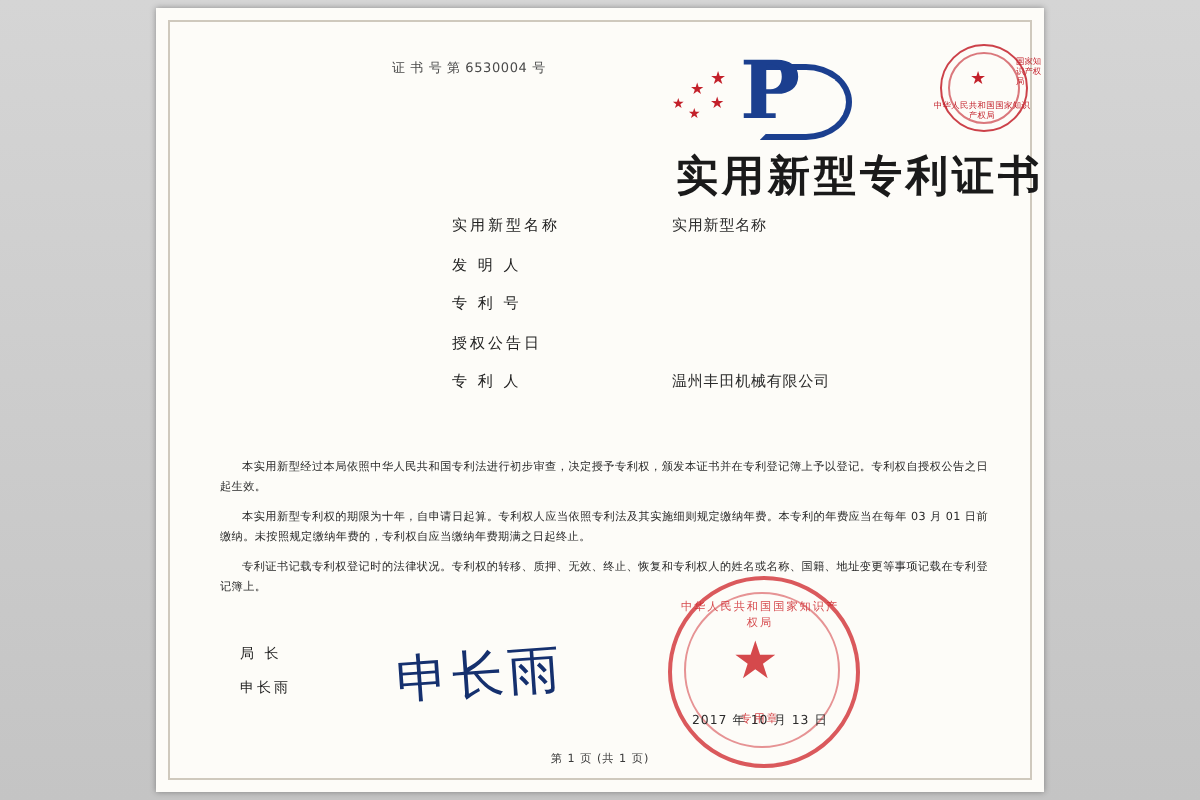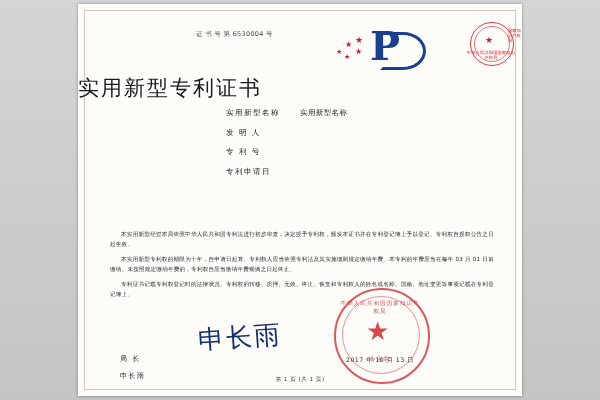--- a/index.html
+++ b/index.html
@@ -68,39 +68,39 @@
     border-radius:0 50% 50% 0;
   }
   .logo .stars{
     position:absolute;left:0px;top:10px;width:40px;height:24px;
   }
   .logo .stars i{
     position:absolute;color:#c3202a;font-style:normal;font-size:8px;line-height:8px;
   }
   
   .title{
-    position:absolute;left:0;top:70px;width:444px;text-align:left;
-    font-size:21px;letter-spacing:2px;color:#1a1a1a;font-weight:normal;
+    position:absolute;left:0;top:70px;width:444px;text-align:right;
+    font-size:21px;letter-spacing:2px;color:#1a1a1a;font-weight:bold;
     font-family:"DejaVu Sans", sans-serif;
   }
   
   .fields{position:absolute;left:148px;top:104px;width:280px;}
-  .row{display:flex;align-items:flex-end;margin-bottom:9.5px;font-size:7.5px;color:#1f1f1f;}
+  .row{display:flex;align-items:flex-end;margin-bottom:9.5px;font-size:7.5px;color:#1f1f1f;gap:36px;}
   .row .lab{width:74px;flex:none;letter-spacing:1.5px;color:#222;}
   .row .val{flex:1;color:#2b2b2b;letter-spacing:.4px;}
   
   .body-text{
     position:absolute;left:32px;top:226px;width:384px;
     font-size:5.6px;line-height:9.5px;color:#2a2a2a;text-align:justify;
     letter-spacing:.2px;
   }
   .body-text p{margin:0 0 6px 0;text-indent:11px;}
   
   .sig{
-    position:absolute;left:42px;top:318px;width:200px;font-size:7px;color:#1f1f1f;margin-top:32px;
+    position:absolute;left:42px;top:318px;width:200px;font-size:7px;color:#1f1f1f;
   }
   .sig .line{margin-bottom:7px;letter-spacing:1.5px;}
   .sig-script{
     position:absolute;left:120px;top:316px;
     font-size:26px;color:#15306e;
     font-family:"DejaVu Serif", serif;
     transform:rotate(-4deg);
     letter-spacing:2px;
   }
   
@@ -171,21 +171,25 @@
         <div class="lab">实用新型名称</div>
         <div class="val">实用新型名称</div>
       </div>
       <div class="row">
         <div class="lab">发  明  人</div>
       </div>
       <div class="row">
         <div class="lab">专  利  号</div>
       </div>
       <div class="row">
-        <div class="lab">专利申请日</div>
+        <div class="lab">授权公告日</div>
+      </div>
+      <div class="row">
+        <div class="lab">专  利  人</div>
+        <div class="val">温州丰田机械有限公司</div>
       </div>
     </div>
 
     <div class="body-text">
       <p>本实用新型经过本局依照中华人民共和国专利法进行初步审查，决定授予专利权，颁发本证书并在专利登记簿上予以登记。专利权自授权公告之日起生效。</p>
       <p>本实用新型专利权的期限为十年，自申请日起算。专利权人应当依照专利法及其实施细则规定缴纳年费。本专利的年费应当在每年 03 月 01 日前缴纳。未按照规定缴纳年费的，专利权自应当缴纳年费期满之日起终止。</p>
       <p>专利证书记载专利权登记时的法律状况。专利权的转移、质押、无效、终止、恢复和专利权人的姓名或名称、国籍、地址变更等事项记载在专利登记簿上。</p>
     </div>
 
     <div class="sig">

